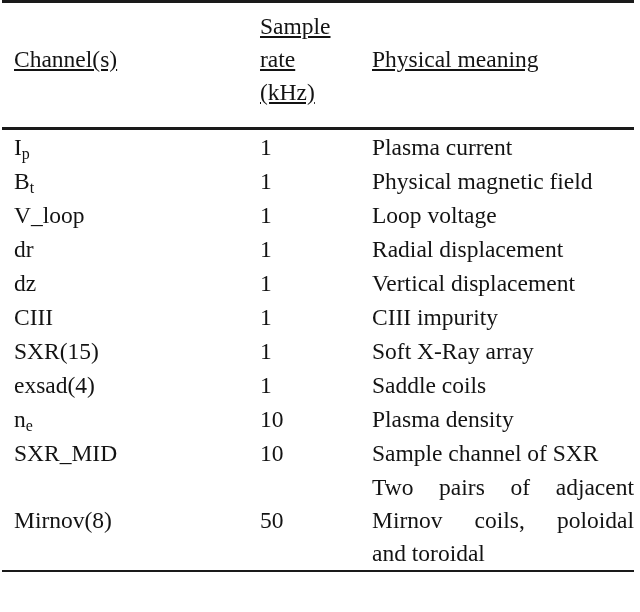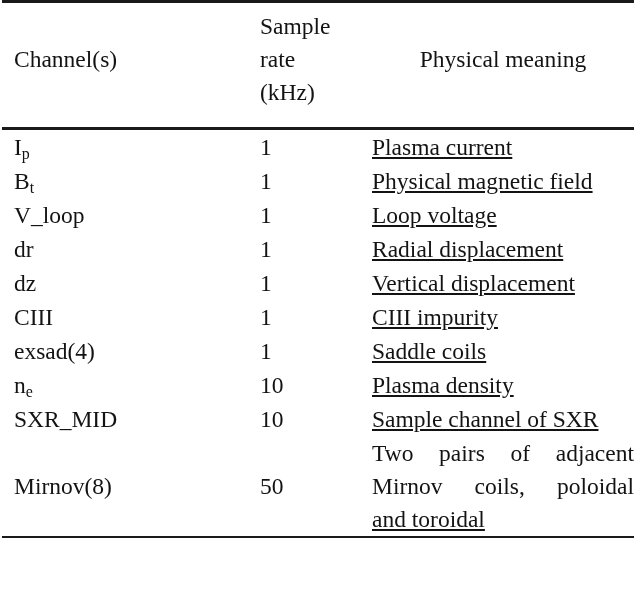--- a/index.html
+++ b/index.html
@@ -52,32 +52,32 @@
 
   
   col.col-channel { width: 248px; }
   col.col-rate    { width: 112px; }
   col.col-meaning { width: 272px; }
 
   
   th.head-cell {
     padding-top: 7px;
     padding-bottom: 18px;
+    text-decoration: underline;
   }
   th.head-channel {
     padding-left: 12px;
     vertical-align: middle;
   }
   th.head-rate {
     padding-left: 10px;
   }
   th.head-meaning {
     padding-left: 10px;
     vertical-align: middle;
-    text-align: center;
   }
   .head-line { display: block; }
 
   
   td.cell-channel {
     padding-left: 12px;
     padding-top: 1px;
     margin-top: 38px;
   }
   td.cell-rate {
@@ -95,21 +95,20 @@
     display: block;
     text-align: justify;
     text-align-last: justify;
     white-space: nowrap;
   }
   td.cell-meaning .last-line {
     display: block;
     text-align: right;
     text-align-last: left;
     white-space: nowrap;
-    text-decoration: underline;
   }
 
   
   tr.tall-row td.cell-channel,
   tr.tall-row td.cell-rate {
     vertical-align: middle;
   }
 
   sub {
     font-size: 0.68em;
@@ -177,20 +176,27 @@
           </td>
         </tr>
         <tr class="data-row">
           <td class="cell-channel"><span>CIII</span></td>
           <td class="cell-rate">1</td>
           <td class="cell-meaning">
             <span class="last-line">CIII impurity</span>
           </td>
         </tr>
         <tr class="data-row">
+          <td class="cell-channel"><span>SXR(15)</span></td>
+          <td class="cell-rate">1</td>
+          <td class="cell-meaning">
+            <span class="last-line">Soft X-Ray array</span>
+          </td>
+        </tr>
+        <tr class="data-row">
           <td class="cell-channel"><span>exsad(4)</span></td>
           <td class="cell-rate">1</td>
           <td class="cell-meaning">
             <span class="last-line">Saddle coils</span>
           </td>
         </tr>
         <tr class="data-row">
           <td class="cell-channel"><span>n</span><sub>e</sub></td>
           <td class="cell-rate">10</td>
           <td class="cell-meaning">

